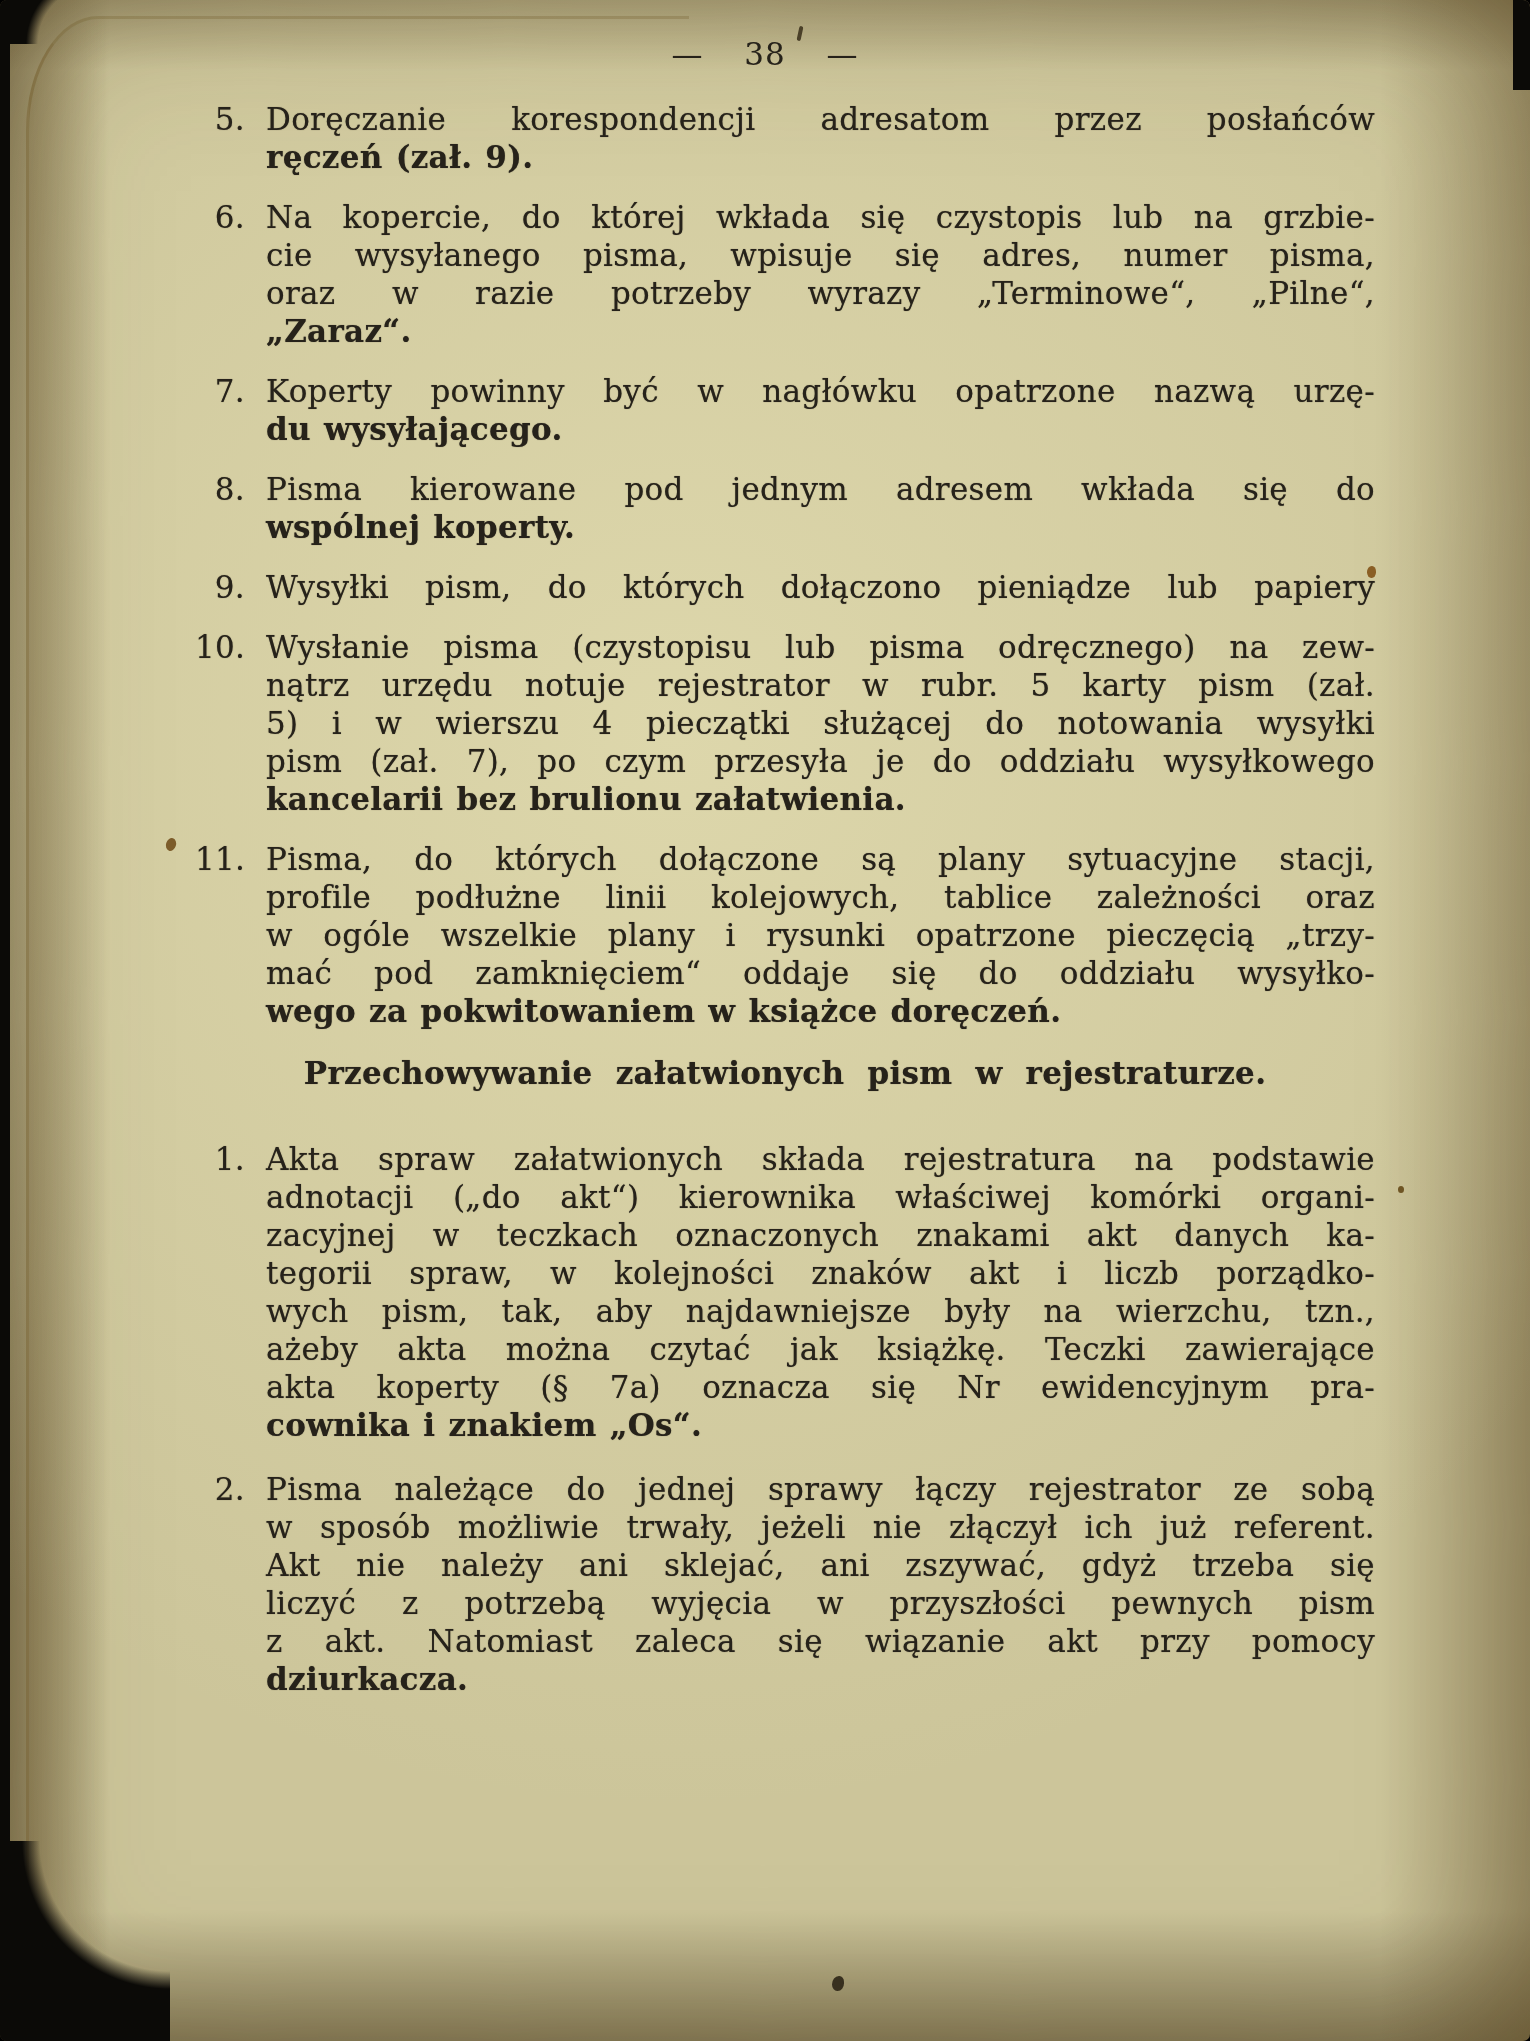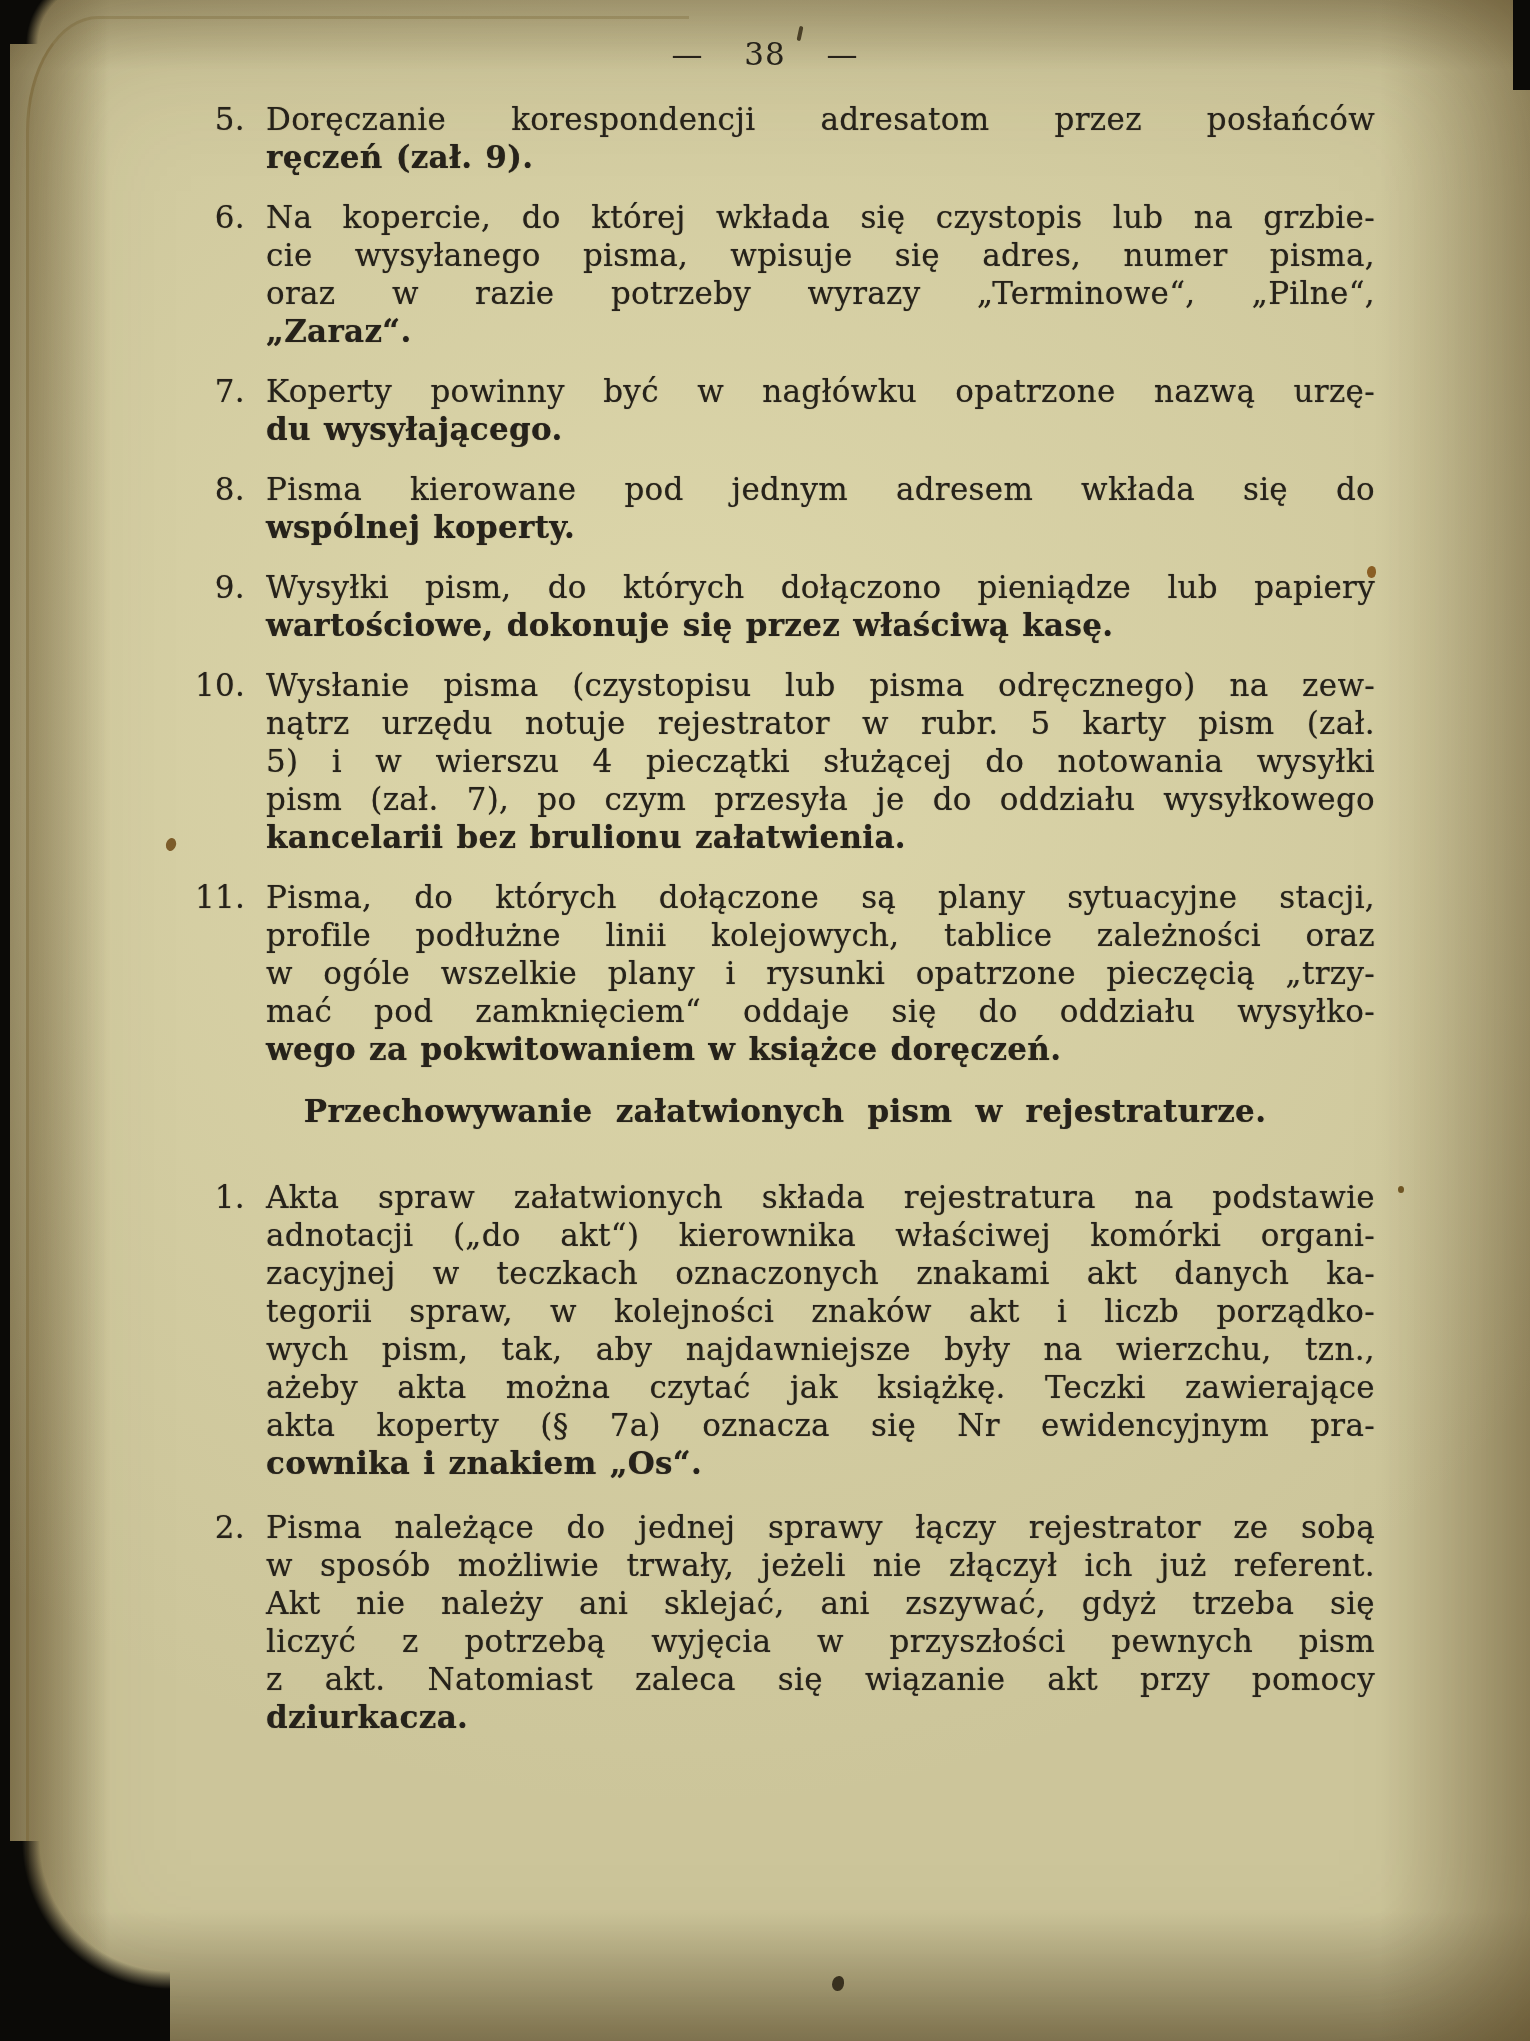--- a/index.html
+++ b/index.html
@@ -8,20 +8,21 @@
     background:
       radial-gradient(ellipse 115% 85% at 44% 36%, rgba(224,218,174,.85), rgba(224,218,174,0) 62%),
       linear-gradient(to right, rgba(70,52,20,.55), rgba(70,52,20,0) 110px),
       linear-gradient(to left, rgba(96,76,38,.42), rgba(96,76,38,0) 150px),
       linear-gradient(to bottom, rgba(80,62,28,.38), rgba(80,62,28,0) 70px),
       linear-gradient(to top, rgba(70,55,25,.5), rgba(70,55,25,0) 130px),
       #ccc59a;
     box-shadow: inset 0 0 160px rgba(74,58,26,.35);
     font-family:"DejaVu Serif","Liberation Serif",serif;
     color:#26221a;
+    border-radius:7px;
   }
   
   .edge-left{position:absolute;left:0;top:0;bottom:0;width:10px;background:#0b0a07;}
   .corner-tl{position:absolute;left:0;top:0;width:96px;height:44px;
     background:radial-gradient(circle at 100% 100%, rgba(0,0,0,0) 58px, #0b0a07 70px);}
   .corner-bl{position:absolute;left:0;bottom:0;width:170px;height:200px;
     background:radial-gradient(circle at 100% 0%, rgba(0,0,0,0) 130px, #0b0a07 148px);}
   .notch-tr{position:absolute;right:0;top:0;width:17px;height:90px;background:#0b0a07;}
   .crease{position:absolute;left:26px;top:16px;bottom:0;width:660px;
     border-left:3px solid rgba(118,97,48,.45);
@@ -101,21 +102,20 @@
       <div class="itembody">
         <div class="bl jl">Pisma kierowane pod jednym adresem wkłada się do</div>
         <div class="bl ll">wspólnej koperty.</div>
       </div>
     </div>
 
     <div class="item">
       <div class="num">9.</div>
       <div class="itembody">
         <div class="bl jl">Wysyłki pism, do których dołączono pieniądze lub papiery</div>
-        <div class="bl ll">wartościowe, dokonuje się przez właściwą kasę.</div>
       </div>
     </div>
 
     <div class="item">
       <div class="num">10.</div>
       <div class="itembody">
         <div class="bl jl">Wysłanie pisma (czystopisu lub pisma odręcznego) na zew-</div>
         <div class="bl jl">nątrz urzędu notuje rejestrator w rubr. 5 karty pism (zał.</div>
         <div class="bl jl">5) i w wierszu 4 pieczątki służącej do notowania wysyłki</div>
         <div class="bl jl">pism (zał. 7), po czym przesyła je do oddziału wysyłkowego</div>

